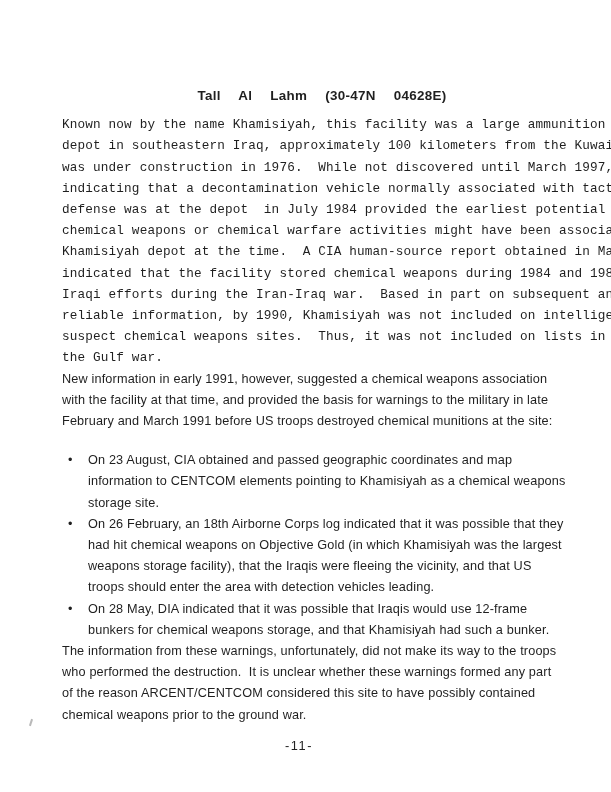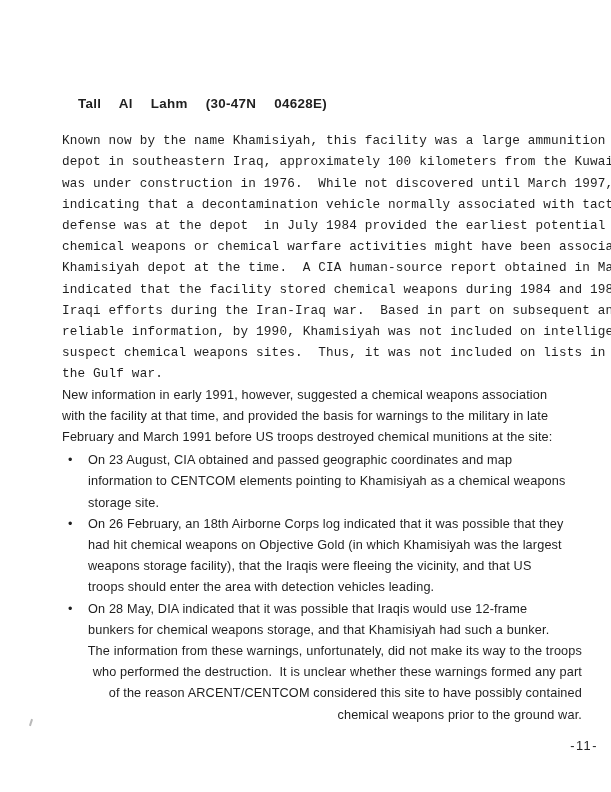--- a/index.html
+++ b/index.html
@@ -24,56 +24,56 @@
     font-size: 12.7px;
     line-height: 21.2px;
     letter-spacing: 0.15px;
   }
   .heading {
     font-weight: bold;
     font-size: 13.4px;
     word-spacing: 5px;
     letter-spacing: 0.3px;
     white-space: pre;
-    margin: 16px;
+    margin: 8px;
+    text-align: center;
   }
   .para {
     white-space: pre;
     margin: 0;
   }
   .para-intro {
     font-family: Liberation Mono, monospace;
   }
   .para-lead {
-    margin-bottom: 2px;
+    margin-bottom: 18px;
   }
   .bullet {
     display: flex;
     align-items: flex-start;
   }
   .bullet .dot {
     width: 20px;
     padding-left: 6px;
     flex: 0 0 auto;
   }
   .bullet .text {
     white-space: pre;
     flex: 1 1 auto;
   }
   .closing {
     white-space: pre;
     margin: 0;
-    text-align: right;
   }
   .footer {
     position: absolute;
     top: 738px;
     left: 0;
     width: 598px;
-    text-align: right;
+    text-align: center;
     font-size: 12.8px;
     letter-spacing: 1.5px;
     color: #222;
   }
   .scan-artifact {
     position: absolute;
     left: 30px;
     top: 719px;
     width: 2px;
     height: 7px;

